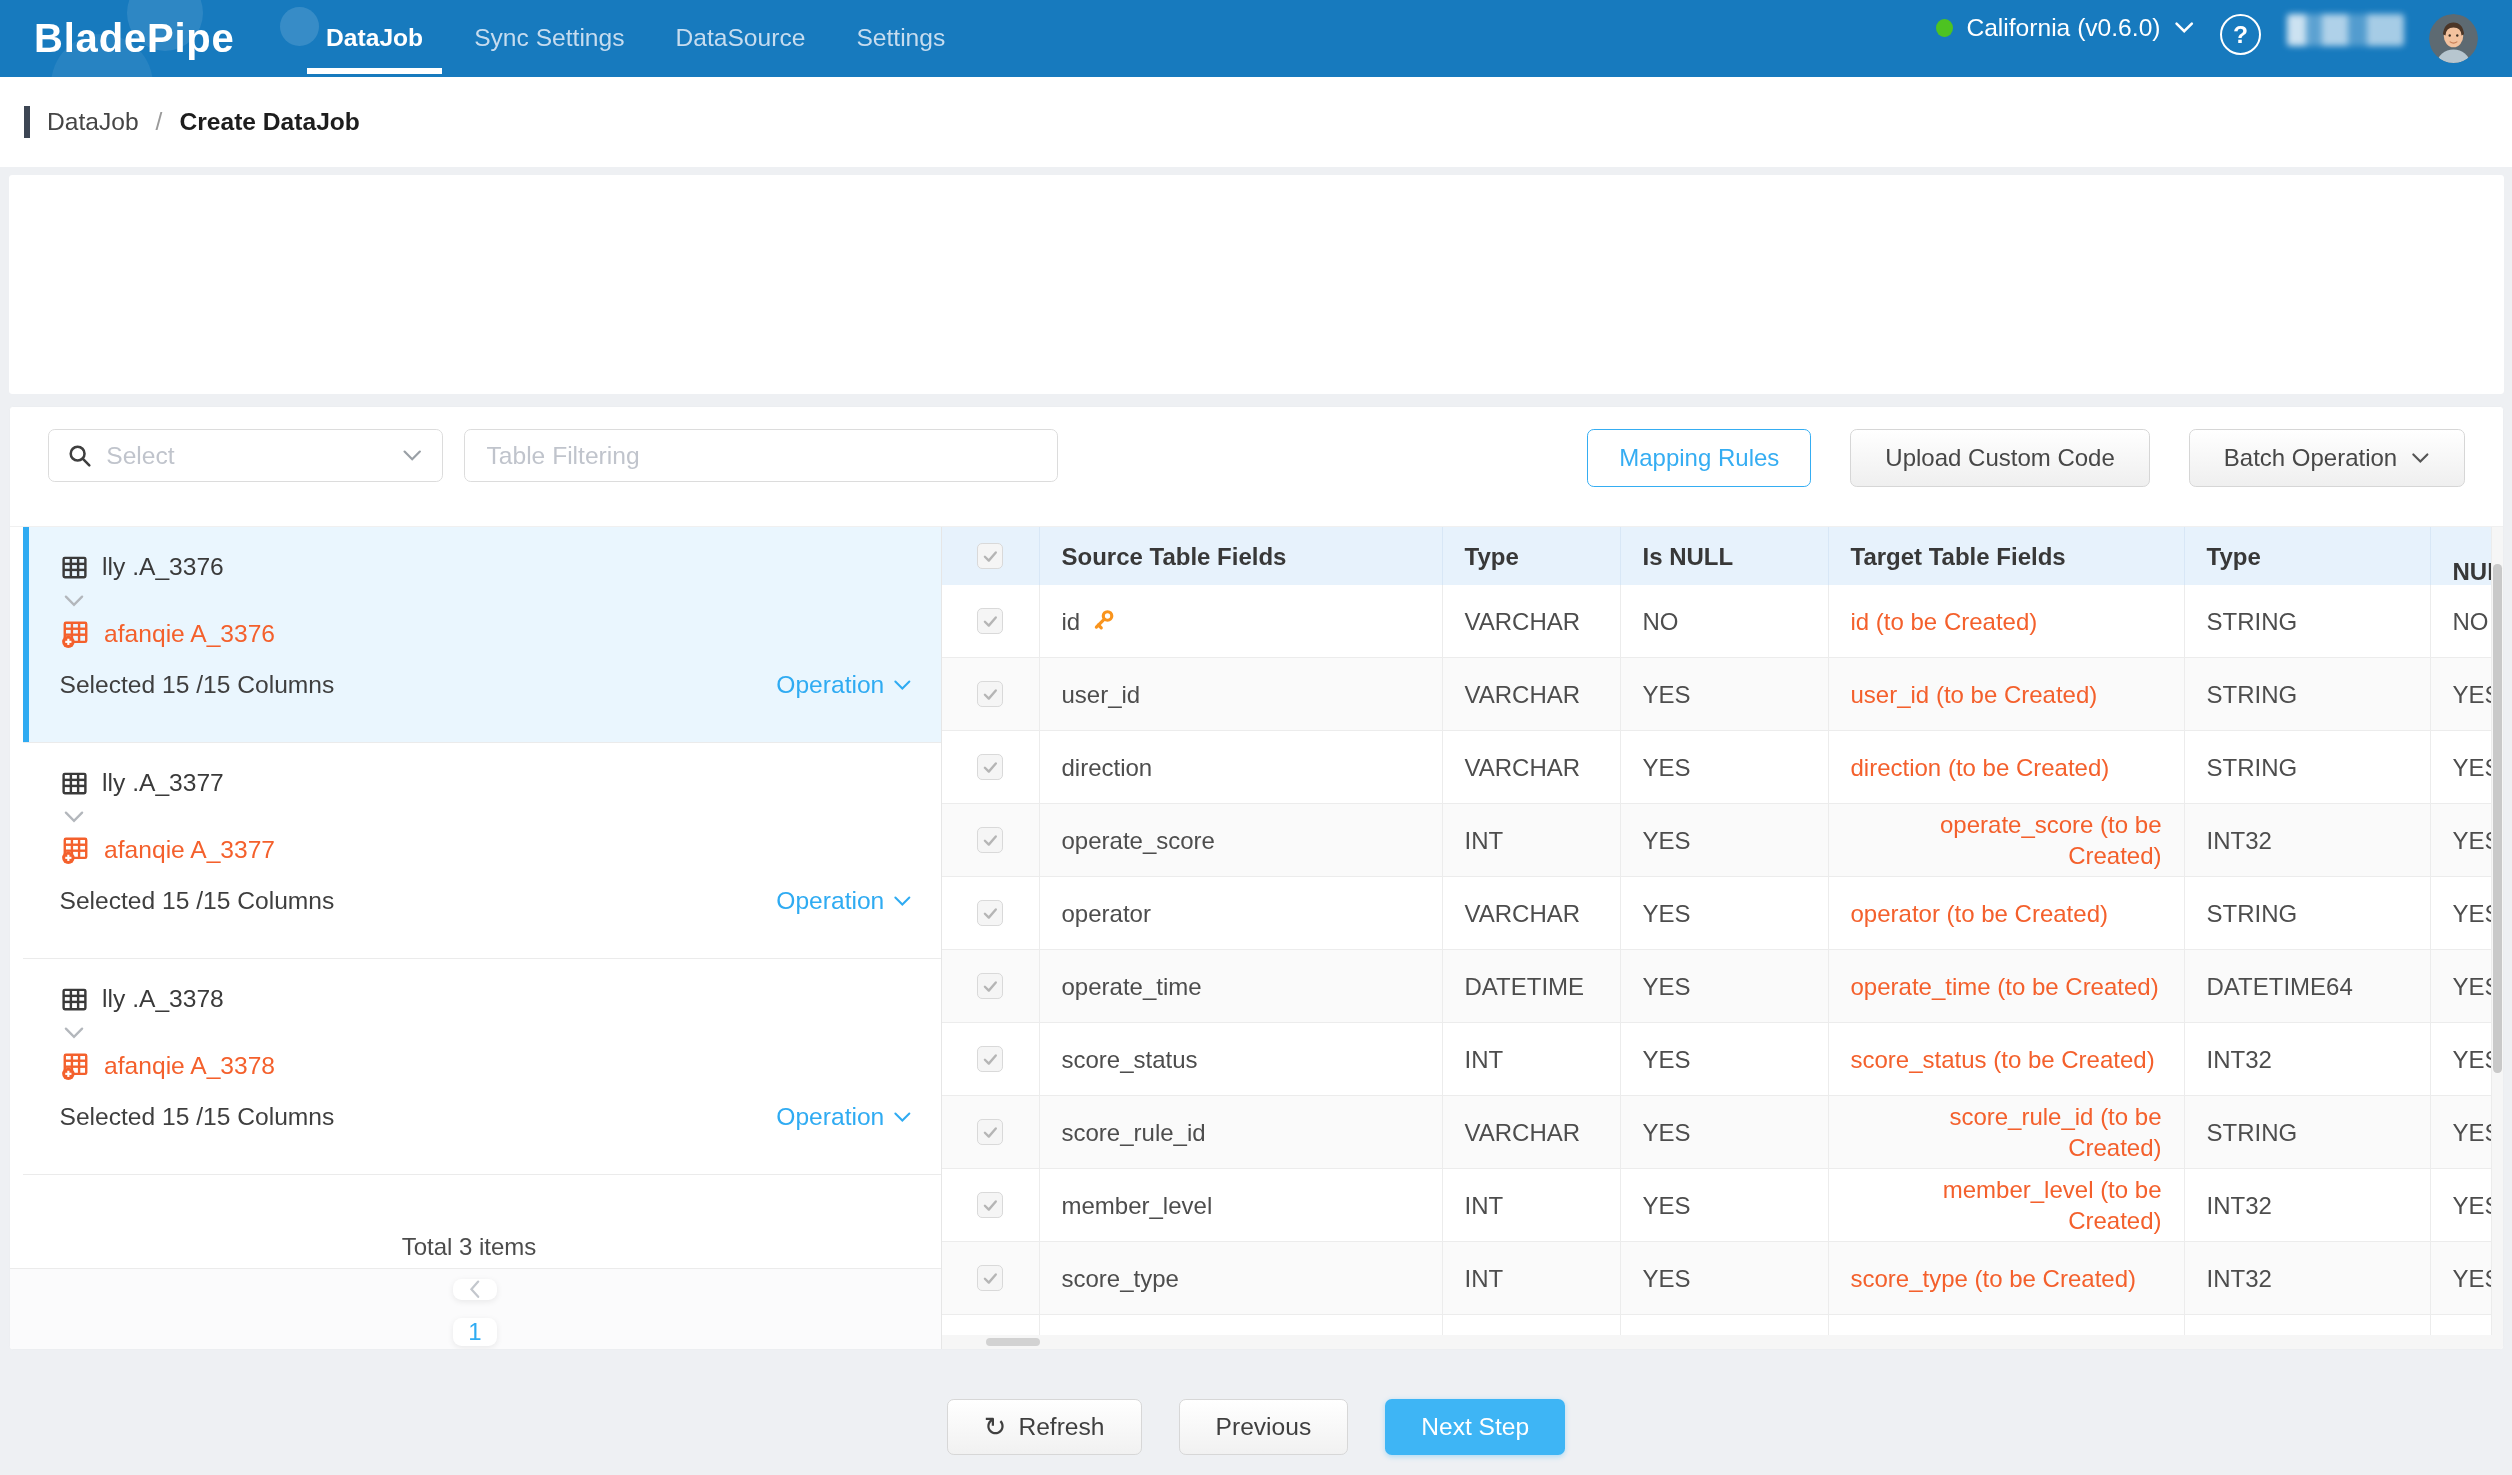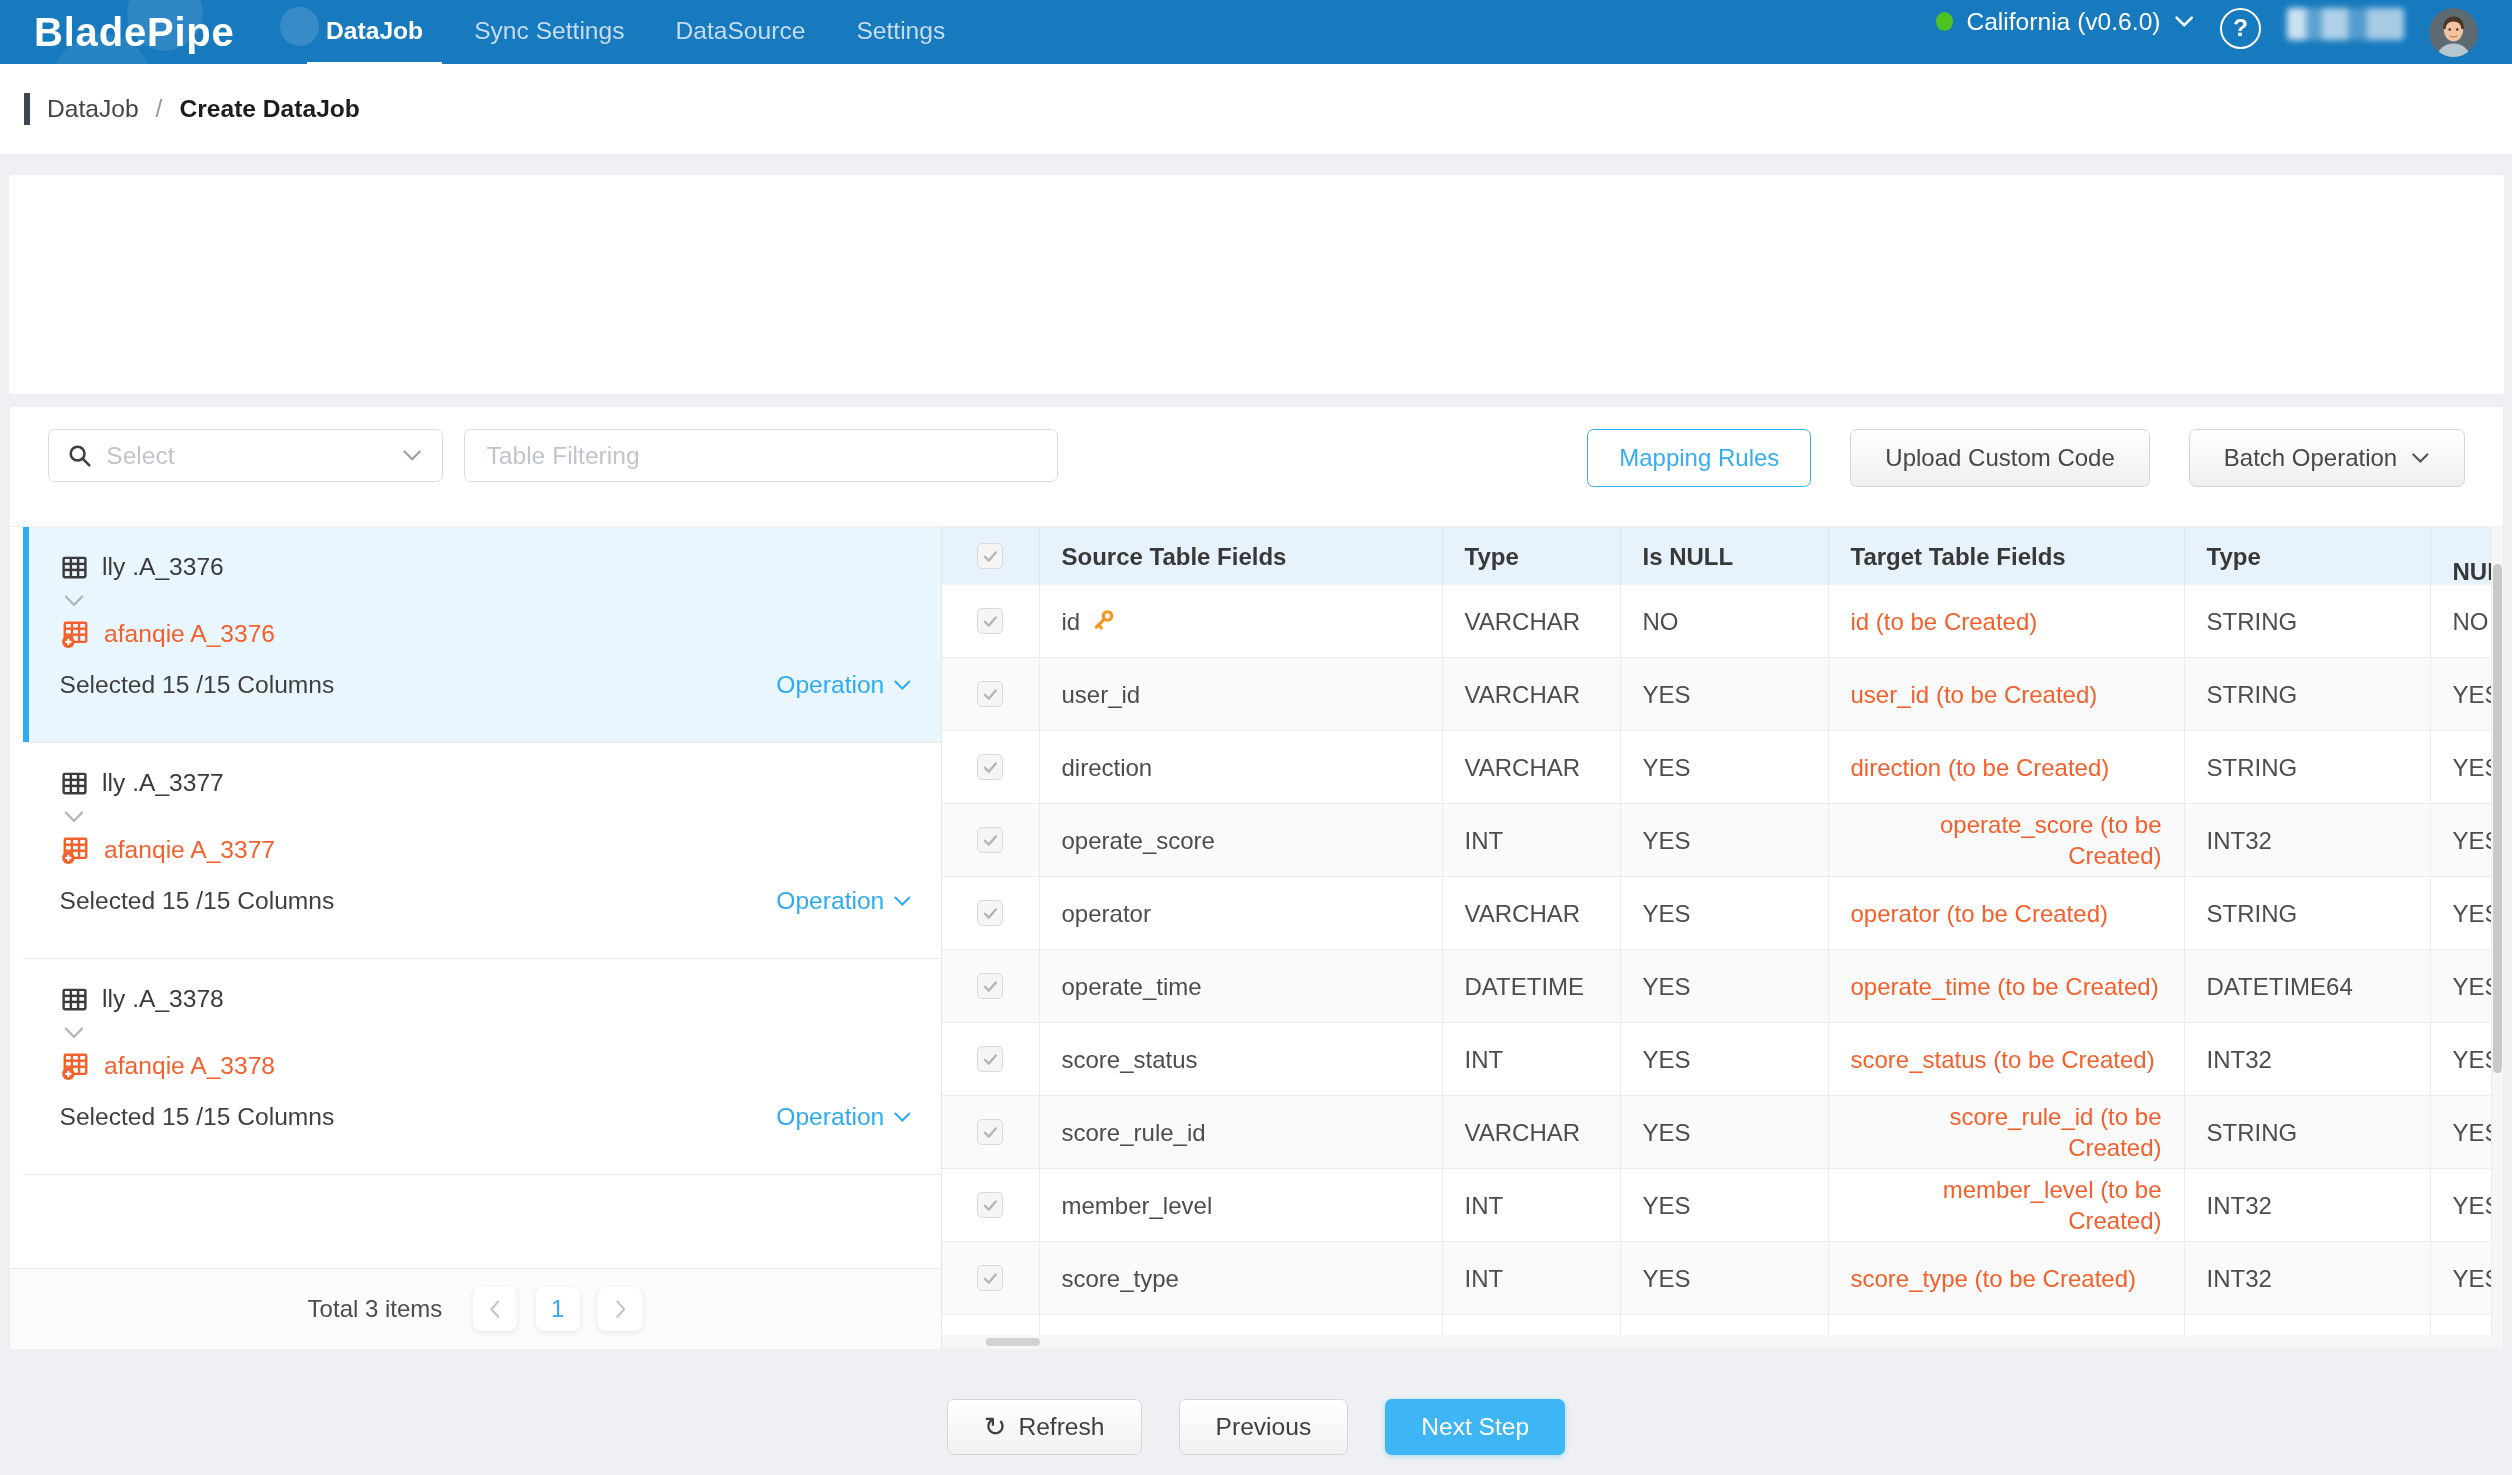--- a/index.html
+++ b/index.html
@@ -6,21 +6,21 @@
   html,body { width:2512px; height:1475px; }
   body {
     font-family:"Liberation Sans", sans-serif;
     background:#eef0f3;
     position:relative;
     overflow:hidden;
     color:#4a4a4a;
   }
   
   .topnav {
-    height:64px; background:#177abe; display:flex; align-items:center;
+    height:77px; background:#177abe; display:flex; align-items:center;
     padding:0 34px; position:relative; overflow:hidden;
   }
   .bubble { position:absolute; border-radius:50%; background:rgba(255,255,255,0.10); }
   .bubble.b1 { width:76px; height:76px; left:127px; top:-25.5px; }
   .bubble.b2 { width:39px; height:39px; left:280px; top:6.8px; background:rgba(255,255,255,0.14); }
   .bubble.b3 { width:102px; height:102px; left:51px; top:34px; background:rgba(255,255,255,0.07); }
   .logo { font-size:40px; font-weight:bold; color:#fff; letter-spacing:0.8px; margin-right:66px; position:relative; z-index:2; }
   .tabs { display:flex; height:70px; position:relative; z-index:2; }
   .tab { padding:0 25.5px; line-height:68px; font-size:24.6px; color:#c6dcef; cursor:pointer; position:relative; }
   .tab.active { color:#fff; font-weight:bold; }
@@ -95,21 +95,21 @@
   .panel-item.selected::before { content:""; position:absolute; left:0; top:0; bottom:0; width:6px; background:#2fabf2; }
   .pi-row { display:flex; align-items:center; gap:13.6px; }
   .pi-source { font-size:24.6px; color:#3a3a3a; }
   .pi-chevron { margin:12px 0 10.2px 3.4px; }
   .pi-target { font-size:24.6px; color:#f4602c; }
   .pi-bottom { display:flex; align-items:center; justify-content:space-between; margin-top:22px; }
   .pi-selected { font-size:24.6px; color:#3f3f3f; }
   .pi-op { font-size:24.6px; color:#2fabf2; display:flex; align-items:center; gap:8.5px; cursor:pointer; }
   .panel-footer {
     position:absolute; left:0; right:0; bottom:0; height:81px; background:#fbfbfc; border-top:0.8px solid #ebebeb;
-    display:flex; align-items:center; justify-content:center; gap:18.7px;
+    display:flex; align-items:center; justify-content:center; gap:18.7px;flex-direction:column;
   }
   .pf-total { font-size:24px; color:#4c4c4c; margin-right:12px; }
   .pg-btn {
     width:44px; height:44px; border-radius:8.5px; background:#fff; box-shadow:0 1.7px 6.8px rgba(0,0,0,.08);
     display:flex; align-items:center; justify-content:center; cursor:pointer; font-size:24px;
   }
   .pg-btn.page { color:#2fabf2; }
   
   .table-wrap { flex:1; position:relative; overflow:hidden; background:#fff; }
   .tgrid { position:absolute; left:0; top:0; right:12px;text-align:right; }

